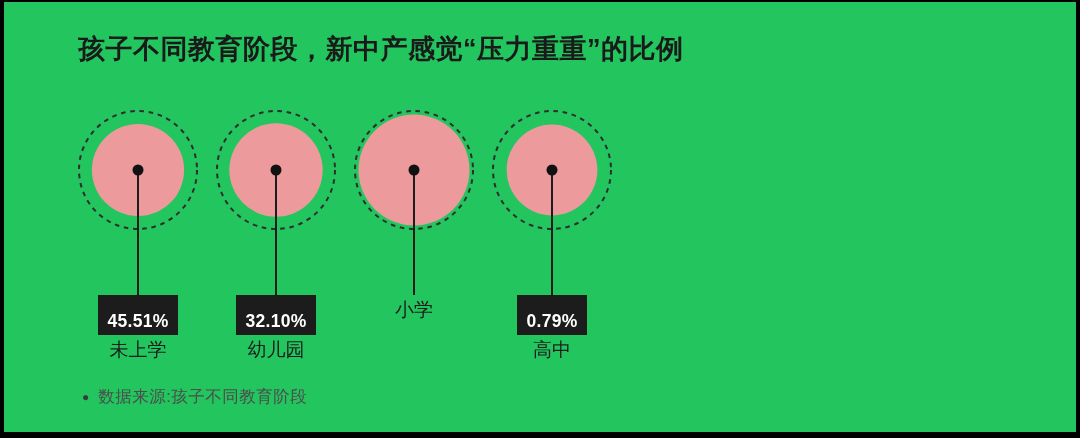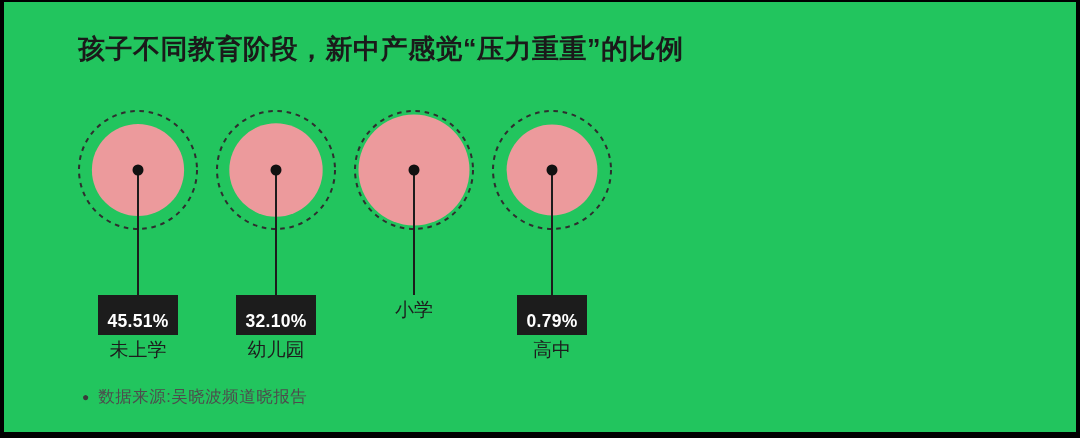--- a/index.html
+++ b/index.html
@@ -124,15 +124,15 @@
           <line x1="66" y1="65" x2="66" y2="190" stroke="#1C1C1C" stroke-width="2"></line>
           <circle cx="66" cy="65" r="5.5" fill="#111111"></circle>
         </svg>
         <div class="badge">0.79%</div>
         <div class="cat">高中</div>
       </div>
     </div>
 
   <div class="source">
     <span class="bullet">●</span>
-    <span class="src-text">数据来源:吴晓波频道晓报告</span>
+    <span class="src-text">数据来源:孩子不同教育阶段</span>
   </div>
 </div>
 
 </body></html>

